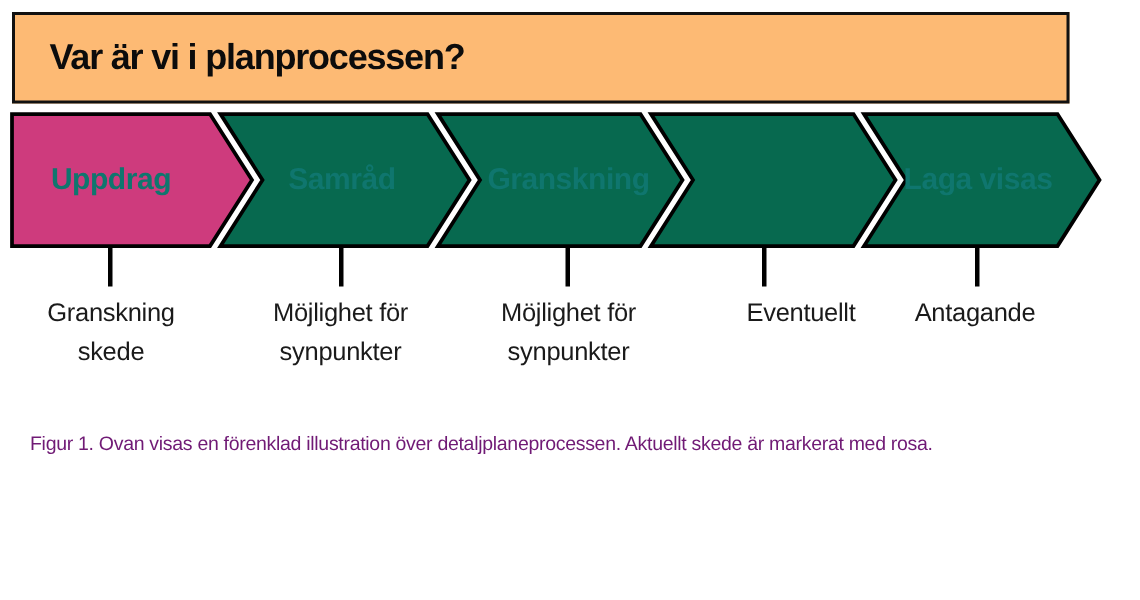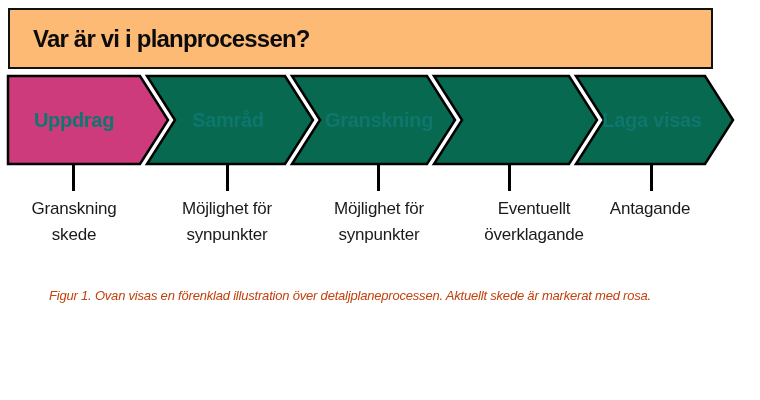--- a/index.html
+++ b/index.html
@@ -67,24 +67,22 @@
     color: #1a1a1a;
     letter-spacing: -0.2px;
   }
 
   
   .caption {
     position: absolute;
     left: 20px; top: 288px;
     width: 700px;
     font-size: 13px;
-    font-style: italic;
-    color: #c2410c;
+    color: #701a75;
     letter-spacing: -0.2px;
-    margin-left: 29px;
   }
 </style>
 </head>
 <body>
 
 <div class="stage">
 
   <div class="title-box">
     <h1>Var är vi i planprocessen?</h1>
   </div>
@@ -115,21 +113,20 @@
   <div class="note" style="left:149px">
     <span>Möjlighet för</span><br>
     <span>synpunkter</span>
   </div>
   <div class="note" style="left:301px">
     <span>Möjlighet för</span><br>
     <span>synpunkter</span>
   </div>
   <div class="note" style="left:456px">
     <span>Eventuellt</span><br>
-    <span>överklagande</span>
   </div>
   <div class="note" style="left:572px">
     <span>Antagande</span>
   </div>
 
   <div class="caption">Figur 1. Ovan visas en förenklad illustration över detaljplaneprocessen. Aktuellt skede är markerat med rosa.</div>
 
 </div>
 
 </body></html>

